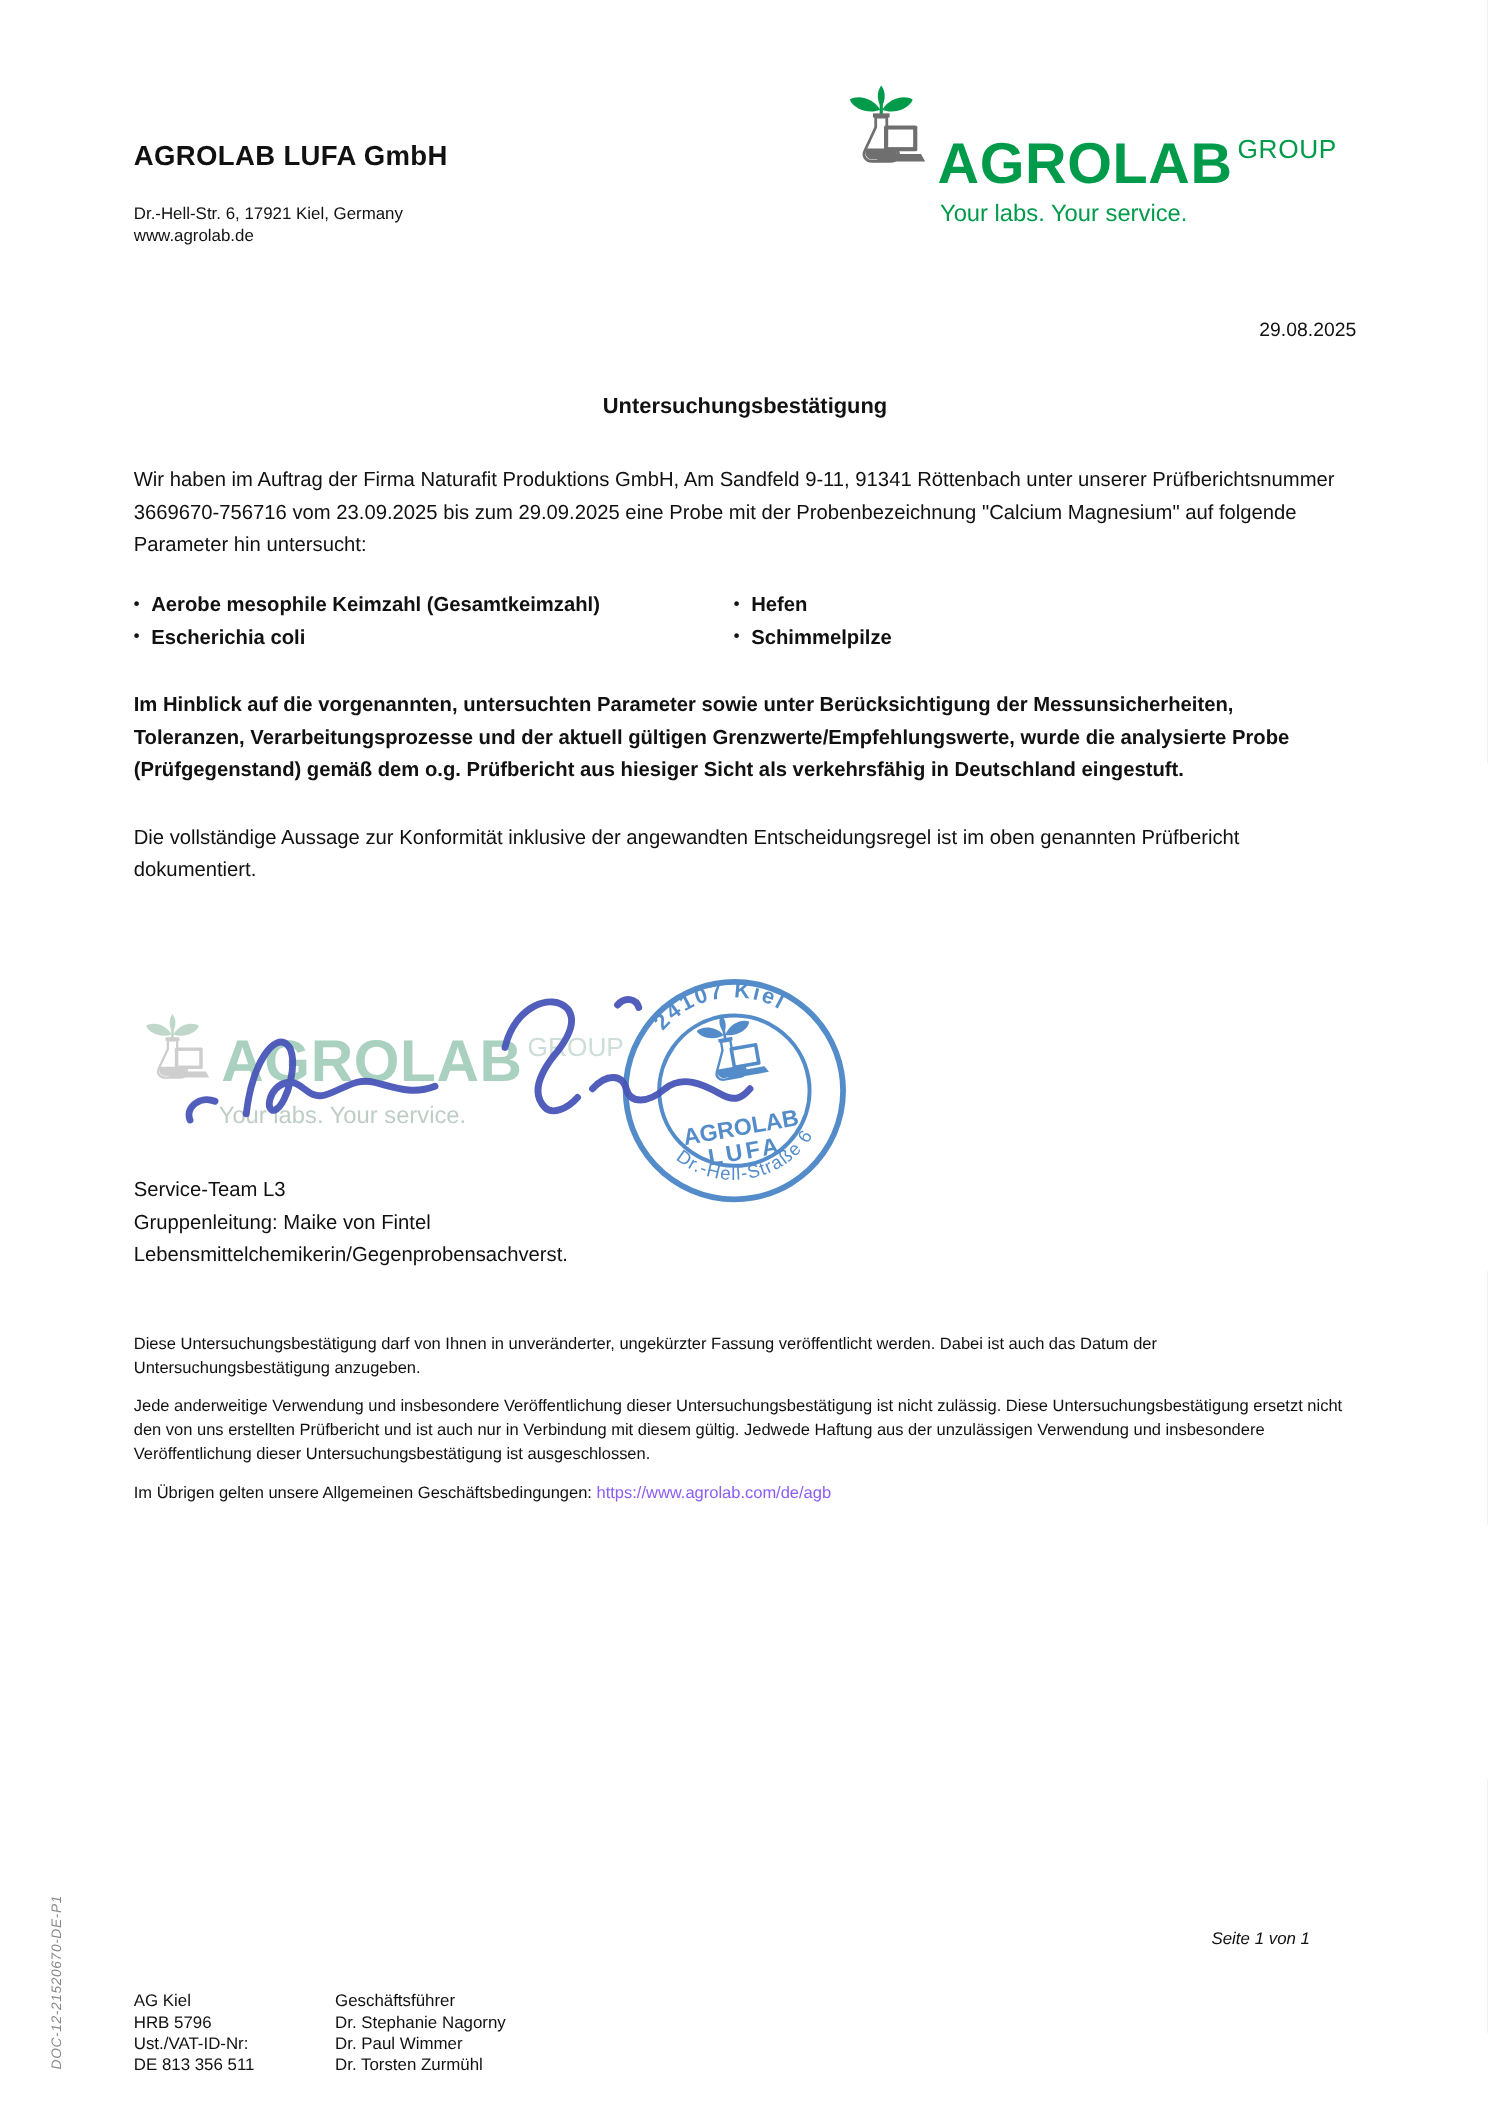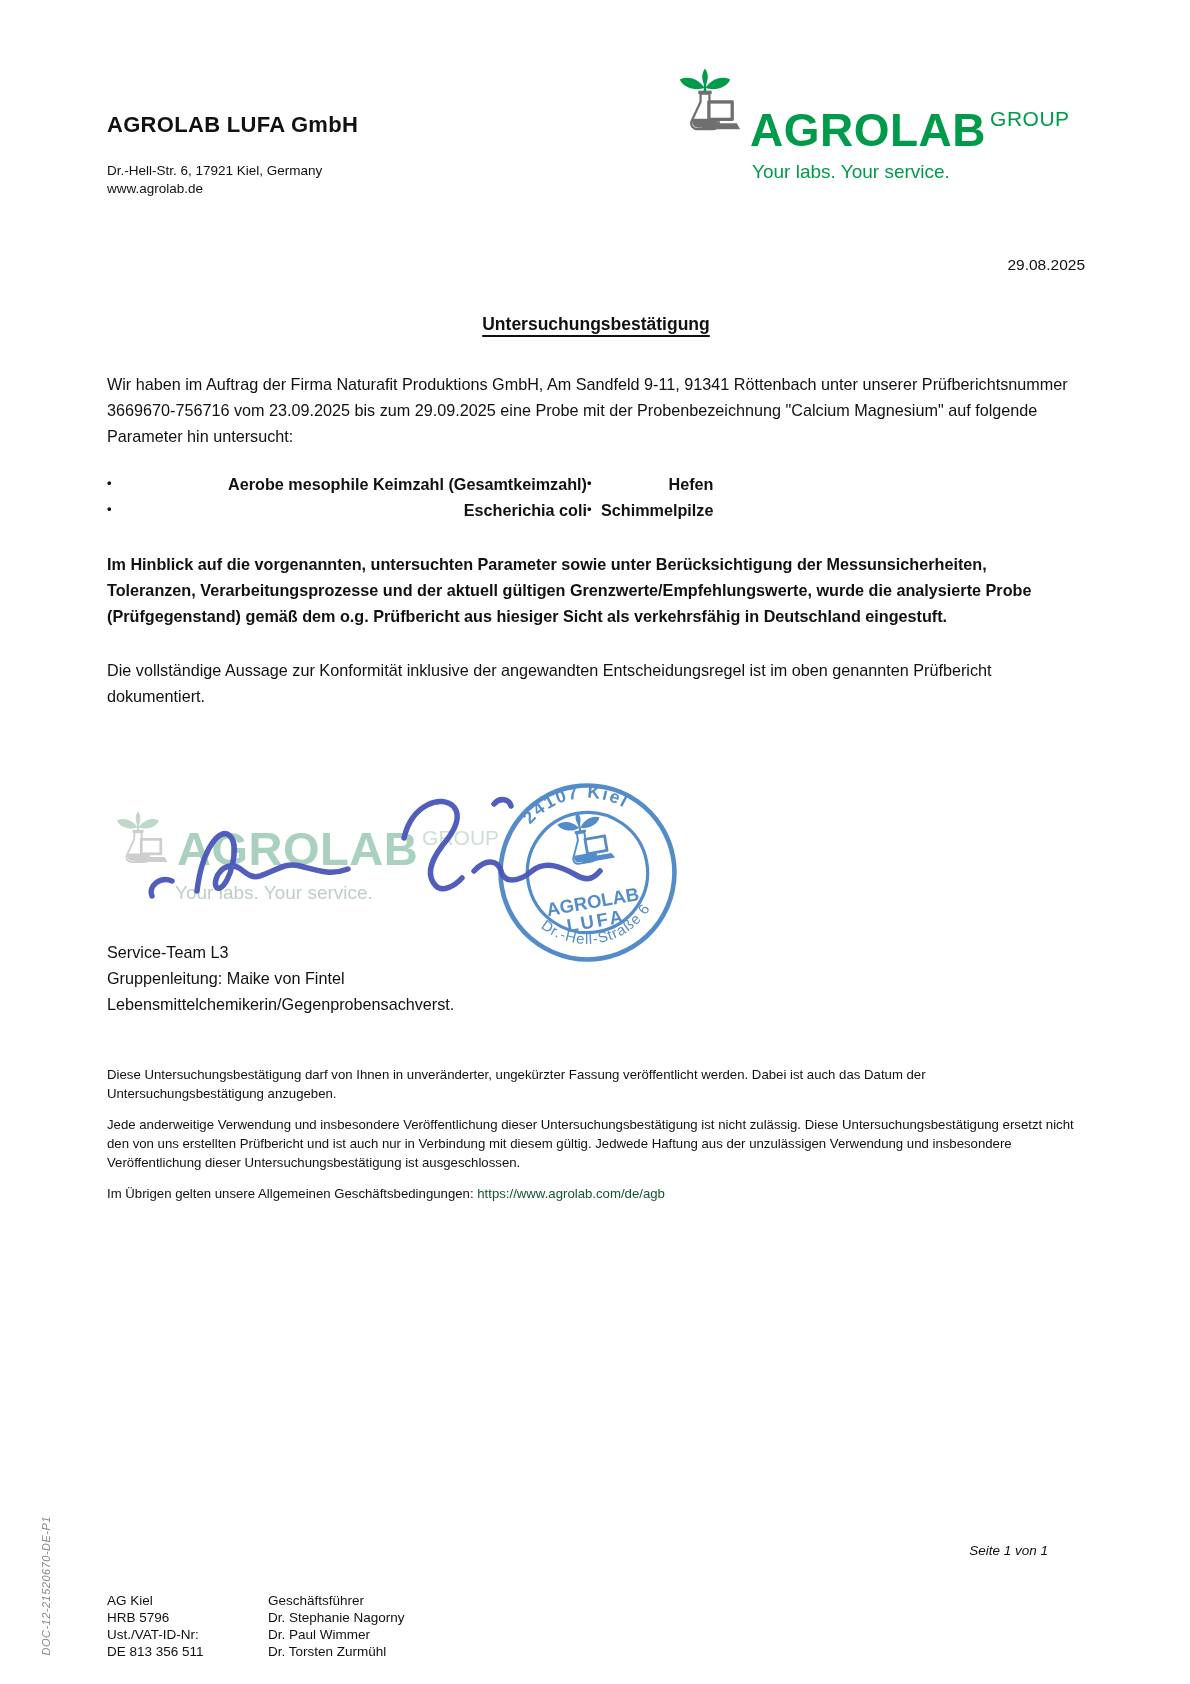--- a/index.html
+++ b/index.html
@@ -24,27 +24,27 @@
   .logo-text{margin-left:8px;line-height:1;white-space:nowrap;}
   .logo-brand{font-size:46px;font-weight:bold;letter-spacing:.5px;color:var(--green);}
   .logo-group{font-size:21px;font-weight:normal;color:var(--green);position:relative;top:-20px;margin-left:4px;letter-spacing:.5px;}
   .logo-tagline{margin:8px 0 0 84px;font-size:19px;color:var(--green);}
 
   :root{--green:#009b4a;--gray-icon:#6f6f6f;--stamp-blue:#2f74bf;--ink:#4956b8;}
 
   
   .doc-date{margin-top:58px;text-align:right;font-size:15.5px;}
   .doc-title{margin:40px 0 0 0;text-align:center;font-size:17.5px;font-weight:bold;
-    text-decoration:underline;text-underline-offset:5px;text-decoration-thickness:1.5px;}
+    text-underline-offset:5px;text-decoration-thickness:1.5px;}
 
   
   .bodytext{margin:36px 0 0 0;font-size:16.2px;line-height:26px;max-width:962px;}
   .params{margin-top:22px;display:flex;font-weight:bold;font-size:16.2px;line-height:26px;}
   .params-col1{width:480px;}
-  .param{padding-left:14px;position:relative;text-align:right;}
+  .param{padding-left:14px;position:relative;}
   .param::before{content:"\2022";position:absolute;left:0;top:-1px;font-size:13px;}
   .conclusion{margin-top:28px;font-weight:bold;}
   .conformity{margin-top:28px;}
 
   
   .sig-area{position:relative;margin-top:25px;height:205px;}
   .watermark{position:absolute;left:0;top:18px;opacity:.85;}
   .wm-row{display:flex;align-items:flex-end;}
   .wm-icon{width:62px;height:120px;}
   .wm-text{margin-left:8px;line-height:1;white-space:nowrap;}
@@ -54,21 +54,21 @@
   .signature-svg{position:absolute;left:5px;top:40px;width:520px;height:150px;z-index:3;}
   .stamp{position:absolute;left:388px;top:46px;width:185px;height:185px;z-index:2;
     transform:rotate(-10deg);opacity:.82;}
 
   
   .sig-block{margin-top:0;font-weight:normal;font-size:16.2px;line-height:26px;}
 
   
   .legal{margin-top:48px;font-size:13.2px;line-height:19px;max-width:985px;}
   .legal p{margin:0 0 12px 0;}
-  .agb-link{color:#14532d;text-decoration:none;}
+  .agb-link{color:#8b5cf6;text-decoration:none;}
 
   
   .page-indicator{position:absolute;top:1543px;right:142px;font-size:13.5px;font-style:italic;}
   .imprint{position:absolute;left:107px;top:1592px;display:flex;font-size:13.5px;line-height:17px;}
   .imprint-col1{width:161px;}
   .doc-code{position:absolute;left:40px;bottom:28px;
     writing-mode:vertical-rl;transform:rotate(180deg);
     font-size:11px;font-style:italic;color:#8a8a8a;letter-spacing:.5px;}
 </style>
 </head>

